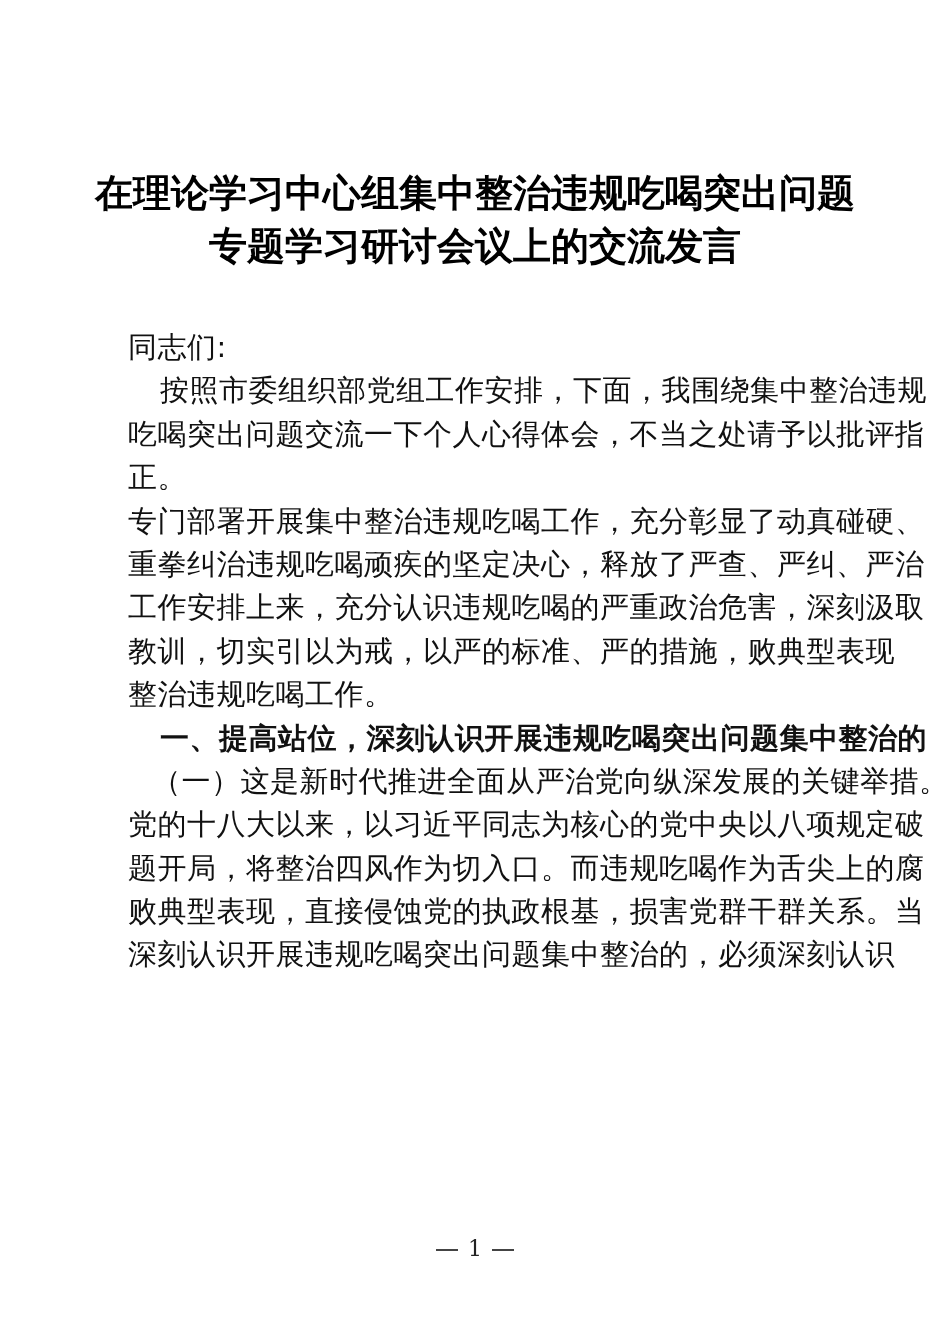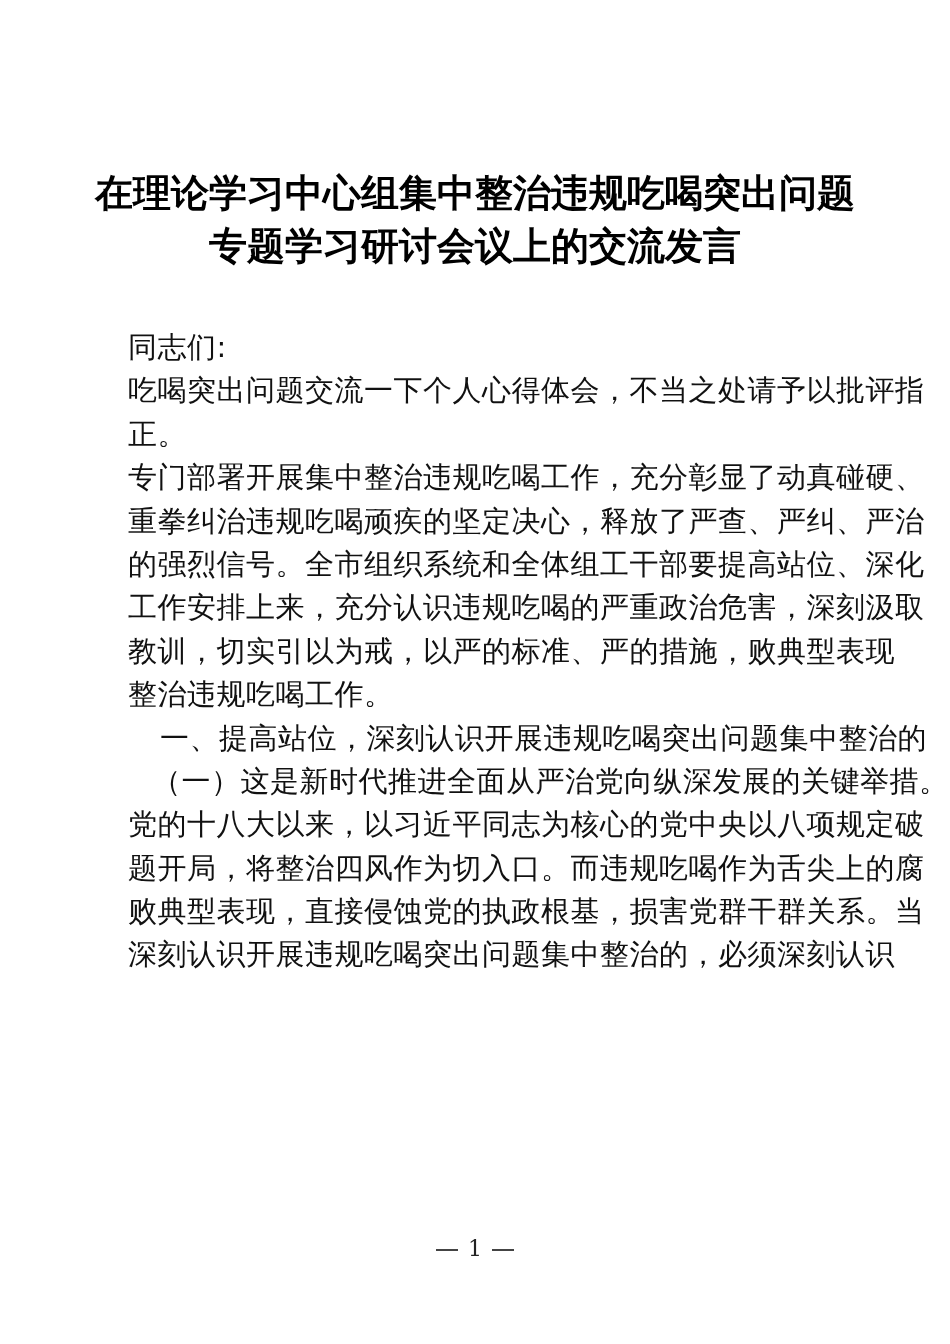--- a/index.html
+++ b/index.html
@@ -50,21 +50,21 @@
       height: 43.4px;
       text-align: justify;
       text-align-last: justify;
       letter-spacing: 0.5px;
     }
     .line.last {
       text-align-last: left;
     }
     .indent { padding-left: 32px; }
     .heading {
-      font-weight: normal;
+      font-weight: bold;
       letter-spacing: 0.5px;
     }
     .page-number {
       position: absolute;
       top: 1236px;
       left: 0;
       width: 950px;
       text-align: center;
       font-family: "DejaVu Serif", "Liberation Serif", serif;
       font-size: 22px;
@@ -86,28 +86,28 @@
 
   <div class="title">
     <div>在理论学习中心组集中整治违规吃喝突出问题</div>
     <div>专题学习研讨会议上的交流发言</div>
   </div>
 
   <div class="body">
     <div class="line last">同志们:</div>
 
     <div>
+      <div class="line indent">按照市委组织部党组工作安排，下面，我围绕集中整治违规</div>
       <div class="line">吃喝突出问题交流一下个人心得体会，不当之处请予以批评指</div>
       <div class="line last">正。</div>
     </div>
 
     <div>
       <div class="line">专门部署开展集中整治违规吃喝工作，充分彰显了动真碰硬、</div>
       <div class="line">重拳纠治违规吃喝顽疾的坚定决心，释放了严查、严纠、严治</div>
-      <div class="line">的强烈信号。全市组织系统和全体组工干部要提高站位、深化</div>
       <div class="line">工作安排上来，充分认识违规吃喝的严重政治危害，深刻汲取</div>
       <div class="line">教训，切实引以为戒，以严的标准、严的措施，败典型表现</div>
       <div class="line last">整治违规吃喝工作。</div>
     </div>
 
     <div>
       <div class="line indent heading">一、提高站位，深刻认识开展违规吃喝突出问题集中整治的</div>
     </div>
 
     <div>

